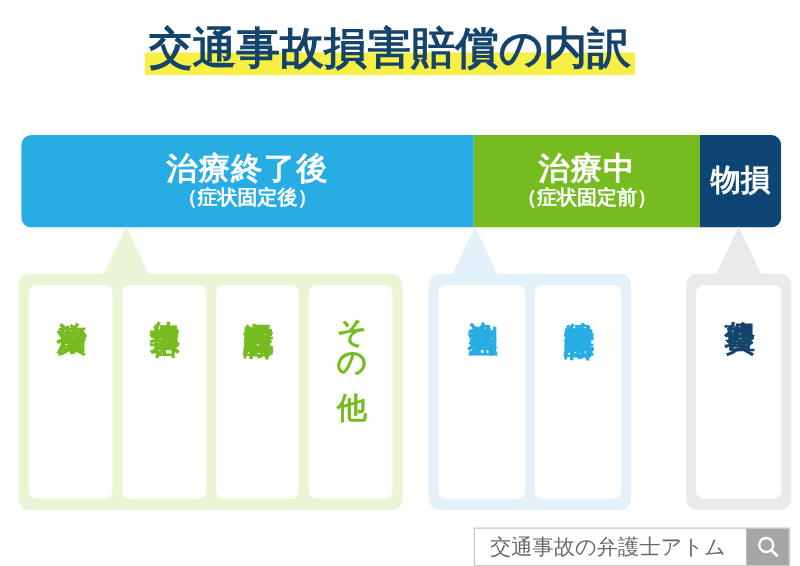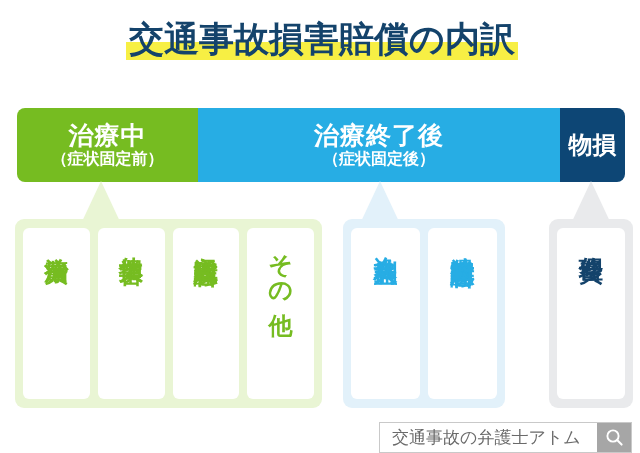--- a/index.html
+++ b/index.html
@@ -18,21 +18,20 @@
   
   .title-wrap {
     position: absolute;
     left: 0;
     top: 8px;
     width: 624px;
     height: 60px;
     display: flex;
     align-items: center;
     justify-content: center;
-    margin-left: 10px;
   }
   .title-text {
     position: relative;
     display: inline-block;
     font-size: 35px;
     font-weight: bold;
     color: #14436b;
     letter-spacing: 0px;
     line-height: 1;
     padding: 0 3px;
@@ -209,27 +208,27 @@
   }
 </style>
 </head>
 <body>
 
 <div class="title-wrap">
   <span class="title-text">交通事故損害賠償の内訳</span>
 </div>
 
 <div class="phase-bar">
+  <div class="phase phase-after">
+    <span class="phase-main">治療終了後</span>
+    <span class="phase-sub">（症状固定後）</span>
+  </div>
   <div class="phase phase-treating">
     <span class="phase-main">治療中</span>
     <span class="phase-sub">（症状固定前）</span>
-  </div>
-  <div class="phase phase-after">
-    <span class="phase-main">治療終了後</span>
-    <span class="phase-sub">（症状固定後）</span>
   </div>
   <div class="phase phase-property">
     <span class="phase-main">物損</span>
   </div>
 </div>
 
 <div class="pointer pointer-green"></div>
 <div class="pointer pointer-blue"></div>
 <div class="pointer pointer-gray"></div>
 

